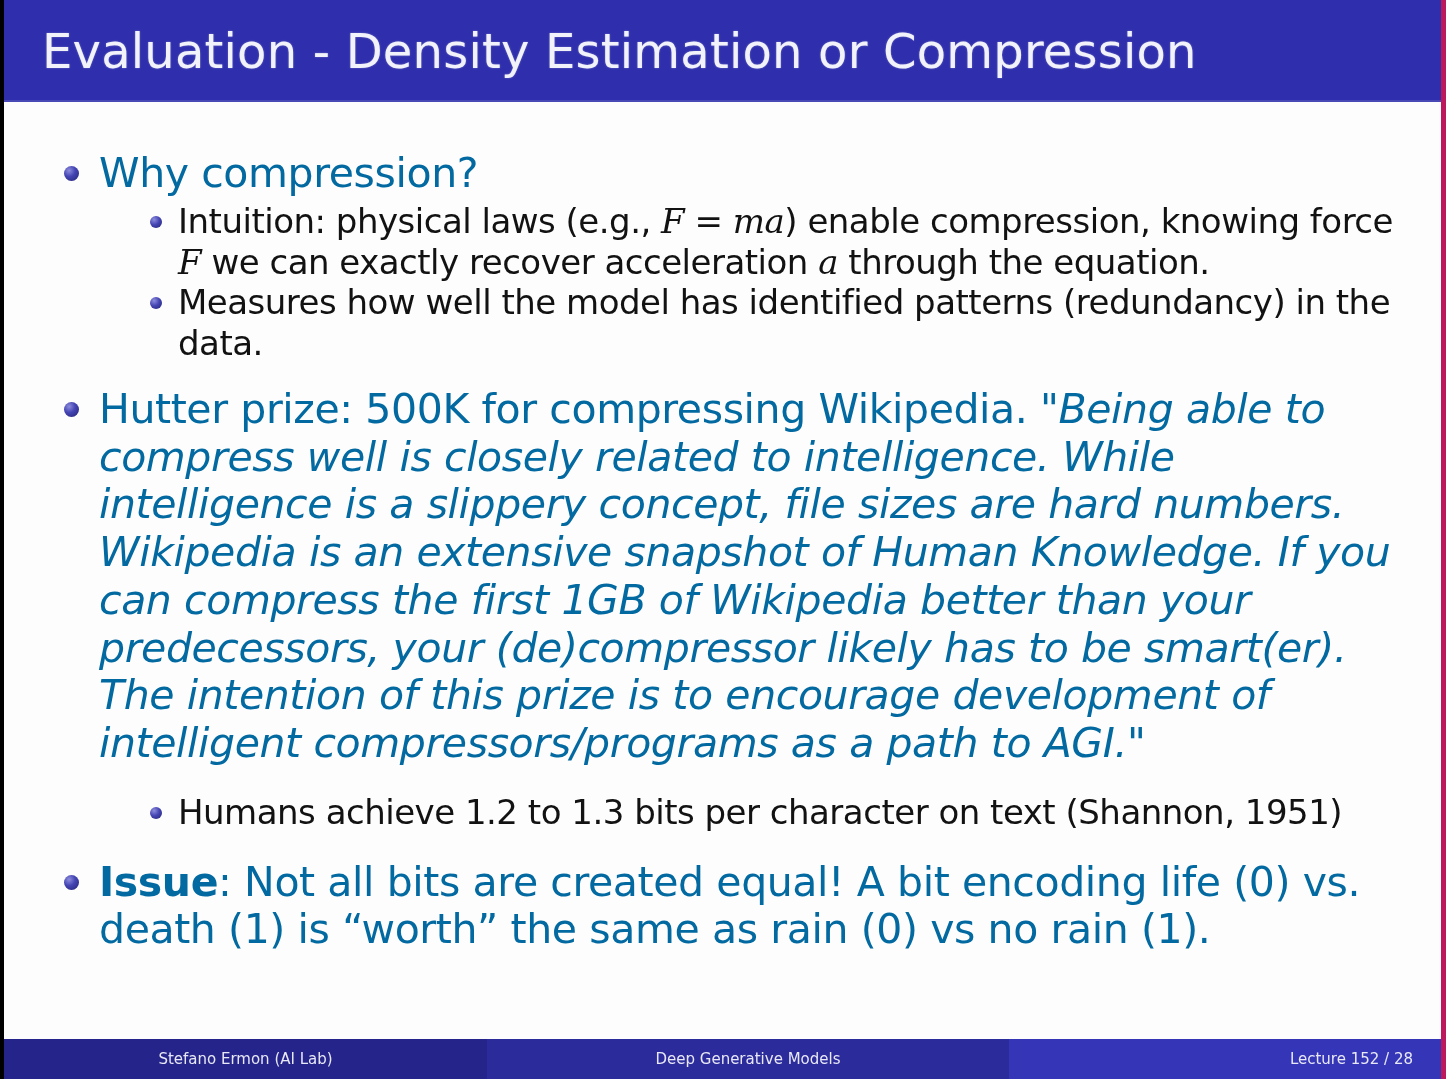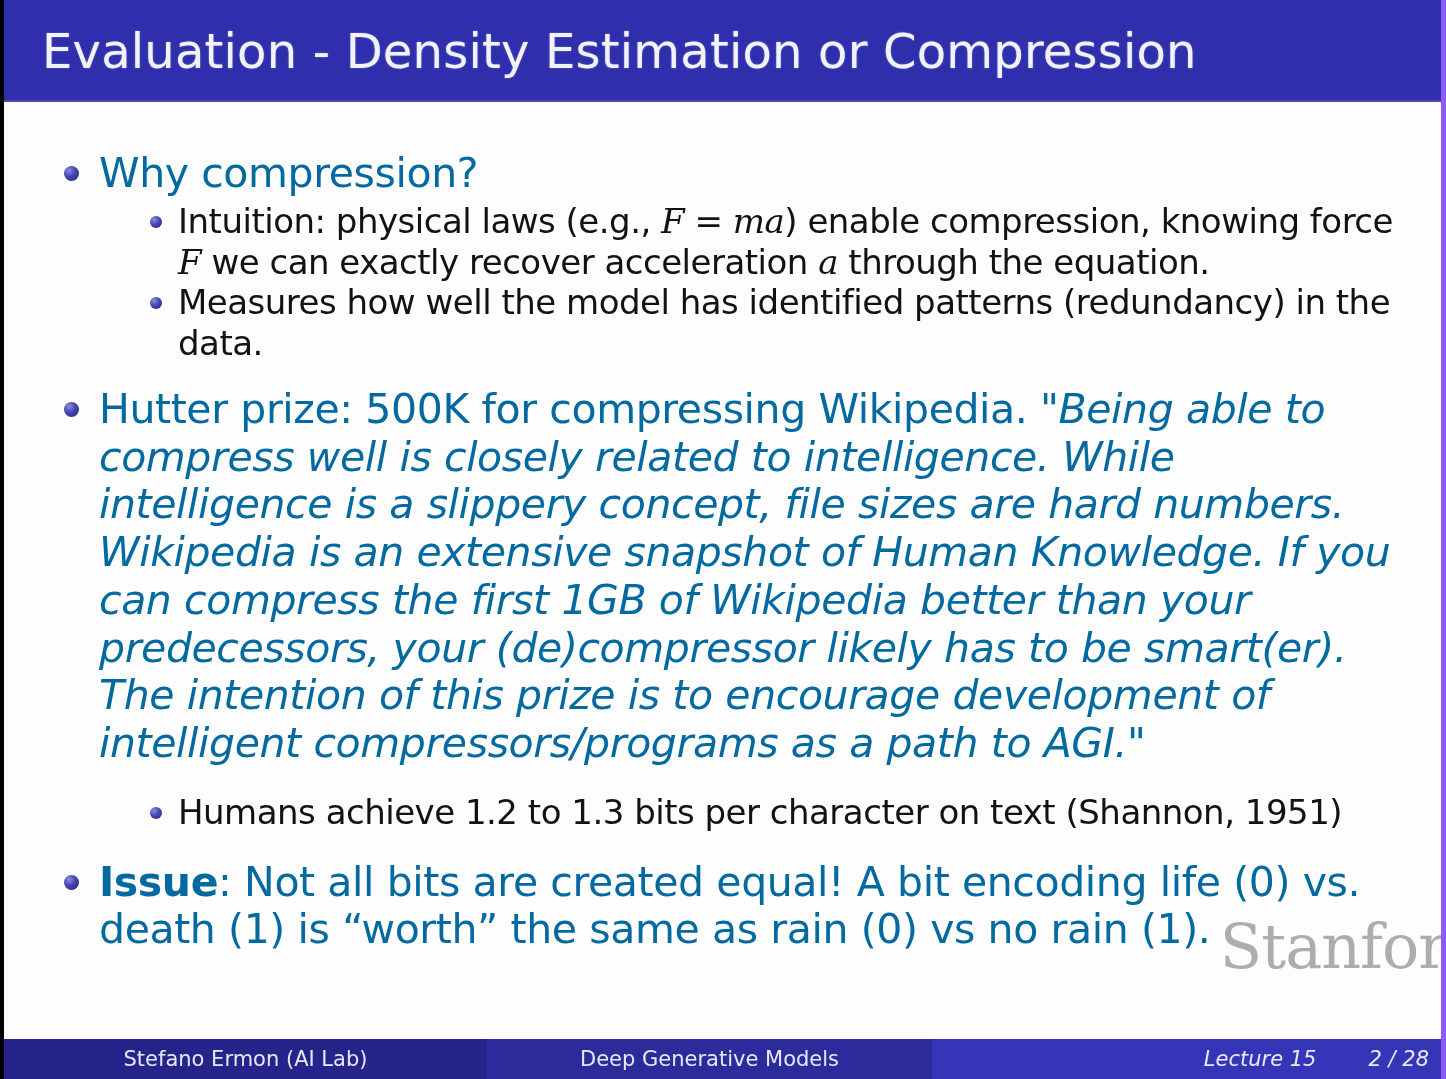--- a/index.html
+++ b/index.html
@@ -11,21 +11,21 @@
     font-family: "DejaVu Sans", sans-serif;
   }
   .slide {
     position: relative;
     width: 1446px;
     height: 1079px;
     background: #fdfdfd;
     overflow: hidden;
     box-sizing: border-box;
     border-left: 4px solid #000;
-    border-right: 5px solid #8b5cf6;
+    border-right: 5px solid #be185d;
   }
 
   
   .titlebar {
     position: absolute;
     left: 0;
     top: 0;
     width: 100%;
     height: 102px;
     background: #2f2fad;
@@ -127,48 +127,46 @@
 
   
   .footer {
     position: absolute;
     left: 0;
     bottom: 0;
     width: 100%;
     height: 40px;
     display: flex;
     color: #e8e8f6;
-    font-size: 21px;
+    font-size: 15px;
     font-family: "DejaVu Sans", sans-serif;
     box-shadow: inset 0 2px 0 rgba(255,255,255,0.30);
   }
   .f-seg {
     display: flex;
     align-items: center;
     justify-content: center;
     height: 100%;
     white-space: nowrap;
     overflow: hidden;
   }
   .f-author {
     width: 483px;
     background: #24248a;
     justify-content: center;
   }
   .f-course {
-    width: 445px;
+    width: 522px;
     background: #2b2b9c;
   }
   .f-right {
     flex: 1;
     background: #3535b8;
     justify-content: flex-end;
-    padding-right: 12px;
-    gap: 52px;
-    font-style: italic;
+    padding-right: 28px;
   }
 </style>
 </head>
 <body>
 
 <div class="slide">
 
   <div class="titlebar">
     <div class="titlebar-text">Evaluation - Density Estimation or Compression</div>
   </div>
@@ -217,21 +215,20 @@
 
     <div class="group-issue">
       <div class="bullet-row">
         <span class="dot dot-l1"></span>
         <span class="lvl1-text"><span class="strong">Issue</span><span>: Not all bits are created equal! A bit encoding life (0) vs. death (1) is “worth” the same as rain (0) vs no rain (1).</span></span>
       </div>
     </div>
 
   </div>
 
-  <div class="watermark">Stanfor</div>
 
   <div class="footer">
     <div class="f-seg f-author">Stefano Ermon  (AI Lab)</div>
     <div class="f-seg f-course">Deep Generative Models</div>
     <div class="f-seg f-right">
       <span>Lecture 15</span>
       <span>2 / 28</span>
     </div>
   </div>
 

